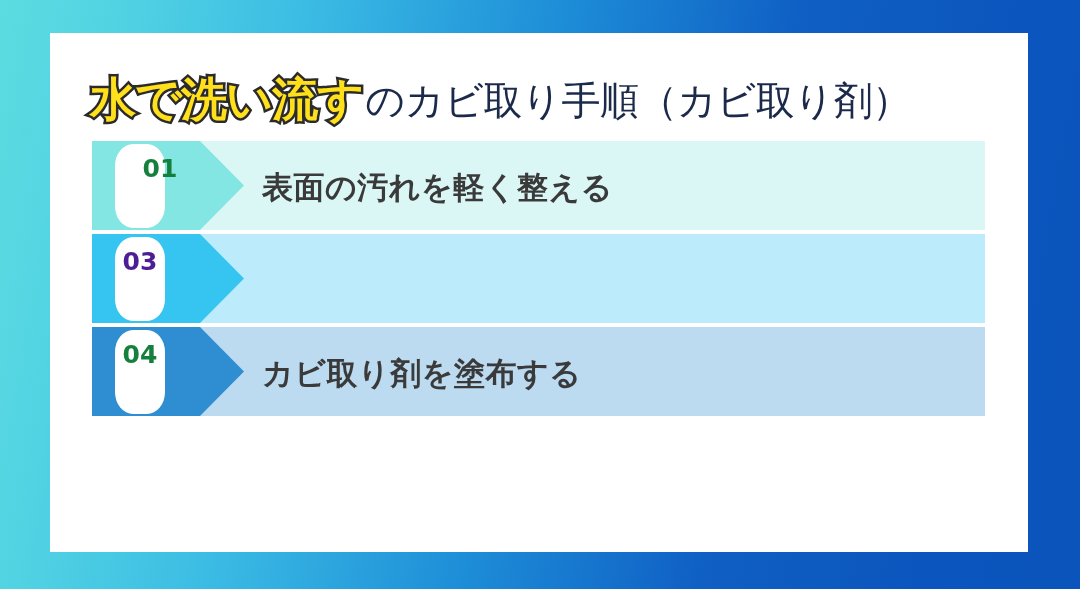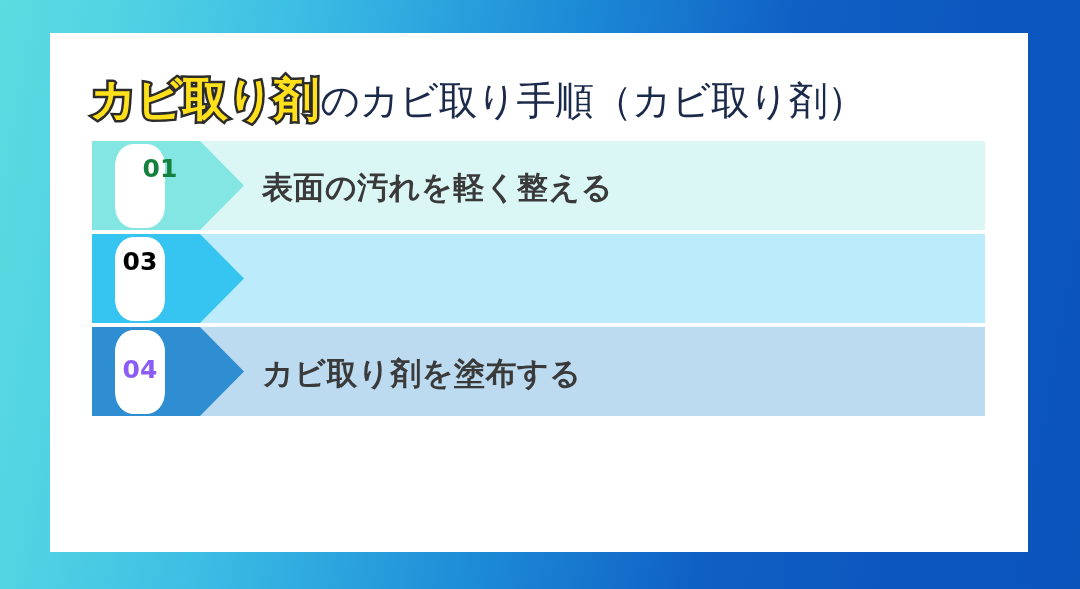--- a/index.html
+++ b/index.html
@@ -136,48 +136,48 @@
     white-space: nowrap;
   }
 </style>
 </head>
 <body>
 
 <div id="stage">
   <div id="card">
 
     <div id="title">
-      <span class="title-hl" style="color: rgb(255, 224, 27); -webkit-text-stroke-color: rgb(43, 43, 43);">カビ取り剤</span>
+      <span class="title-hl" style="color: rgb(255, 224, 27); -webkit-text-stroke-color: rgb(43, 43, 43);">水で洗い流す</span>
         <span class="title-rest" style="color: rgb(27, 42, 74);">のカビ取り手順（カビ取り剤）</span>
     </div>
 
     <div id="steps">
 
       <div class="step-row">
         <div class="row-bg" style="background: rgb(219, 247, 245);"></div>
         <div class="arrow" style="background: rgb(131, 230, 226);"></div>
         <div class="badge">
           <div class="badge-num" style="color: #15803d; padding-left: 20px;">01</div>
         </div>
         <div class="step-label">表面の汚れを軽く整える</div>
       </div>
 
 
       <div class="step-row">
         <div class="row-bg" style="background: rgb(188, 236, 251);"></div>
         <div class="arrow" style="background: rgb(53, 197, 240);"></div>
         <div class="badge">
-          <div class="badge-num" style="color: #000000;">03</div>
+          <div class="badge-num" style="color: #4c1d95;">03</div>
         </div>
       </div>
 
       <div class="step-row">
         <div class="row-bg" style="background: rgb(188, 218, 240);"></div>
         <div class="arrow" style="background: rgb(46, 142, 209);"></div>
         <div class="badge">
-          <div class="badge-num" style="color: #8b5cf6; margin-top: 15px;">04</div>
+          <div class="badge-num" style="color: #15803d;">04</div>
         </div>
         <div class="step-label">カビ取り剤を塗布する</div>
       </div>
 
     </div>
   </div>
 </div>
 
 </body></html>

